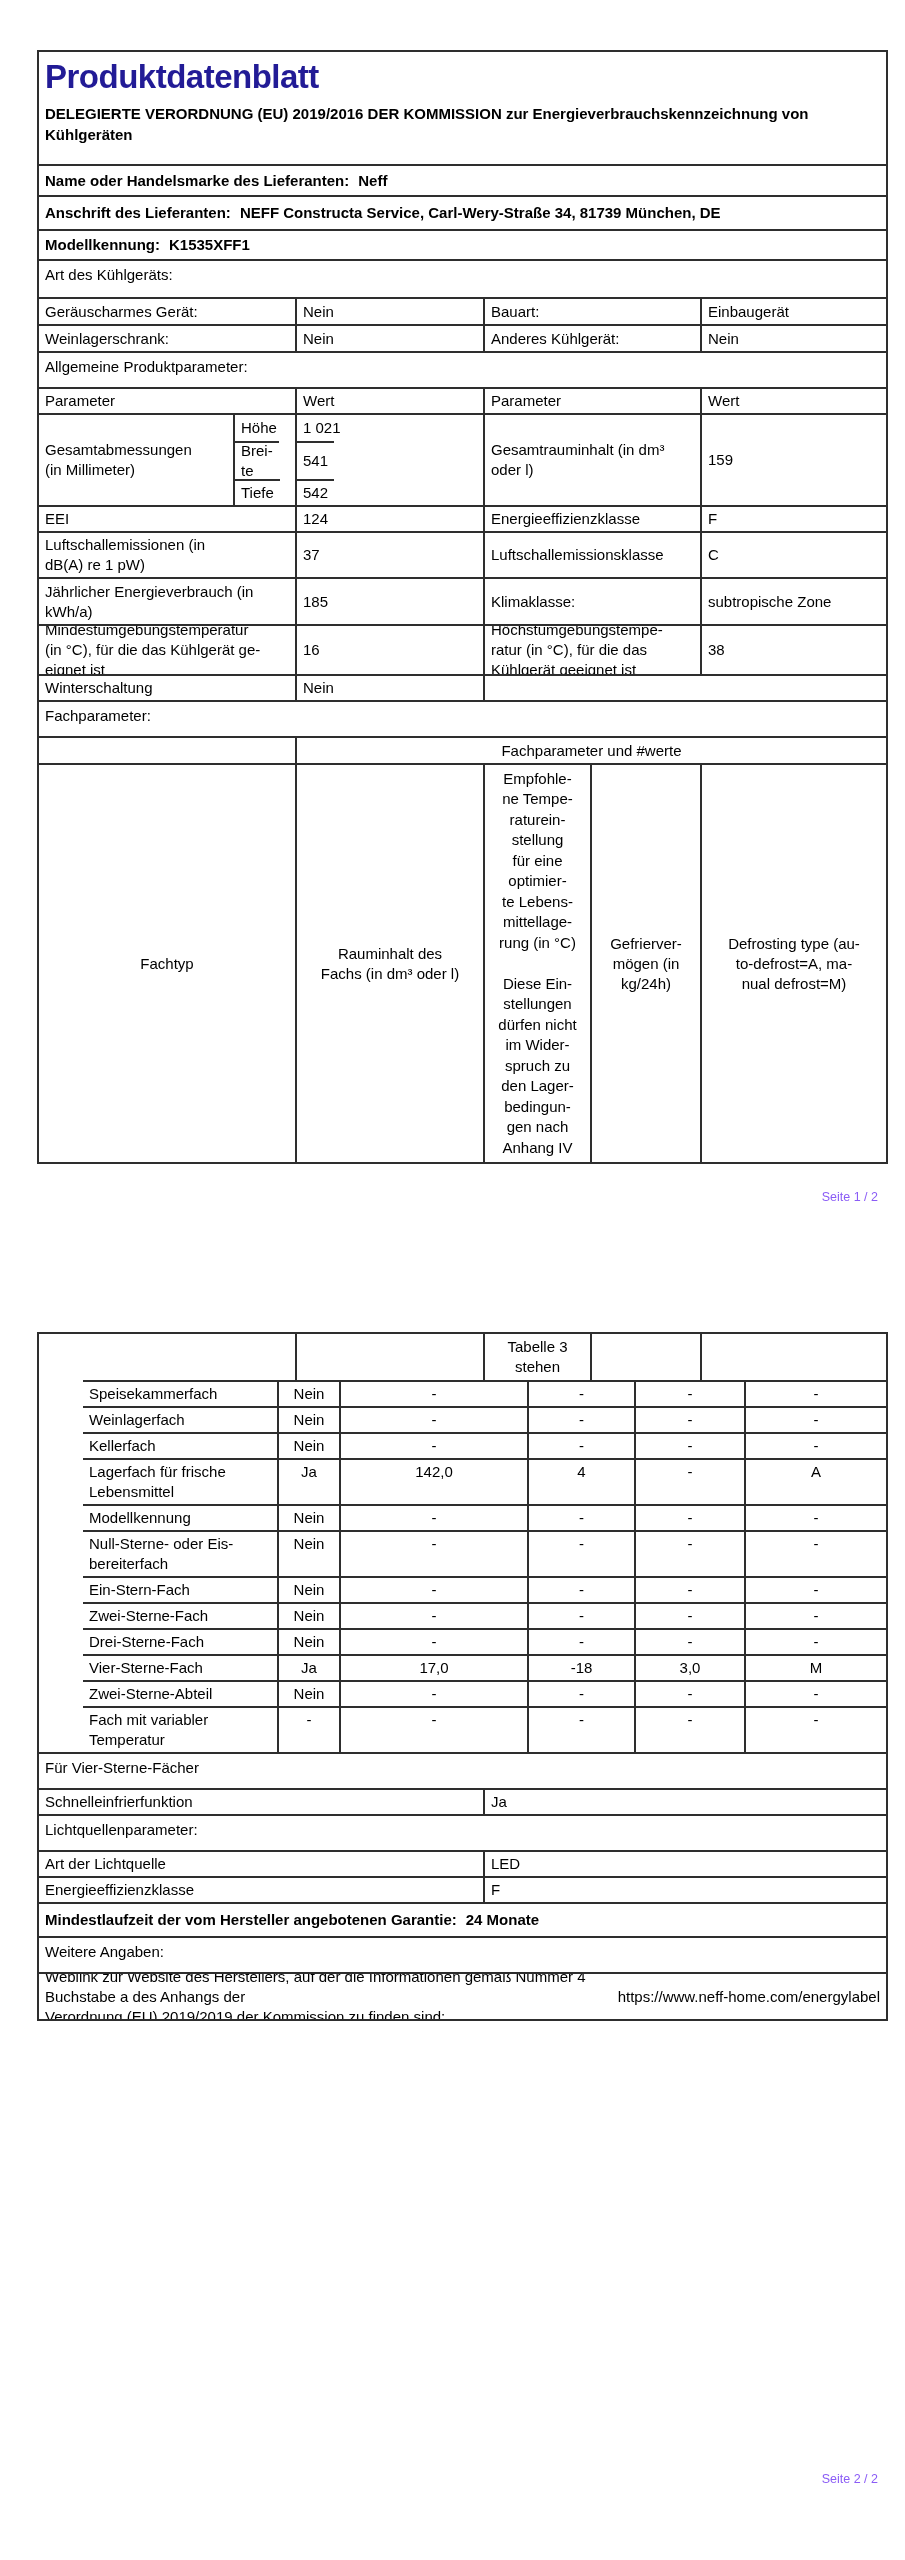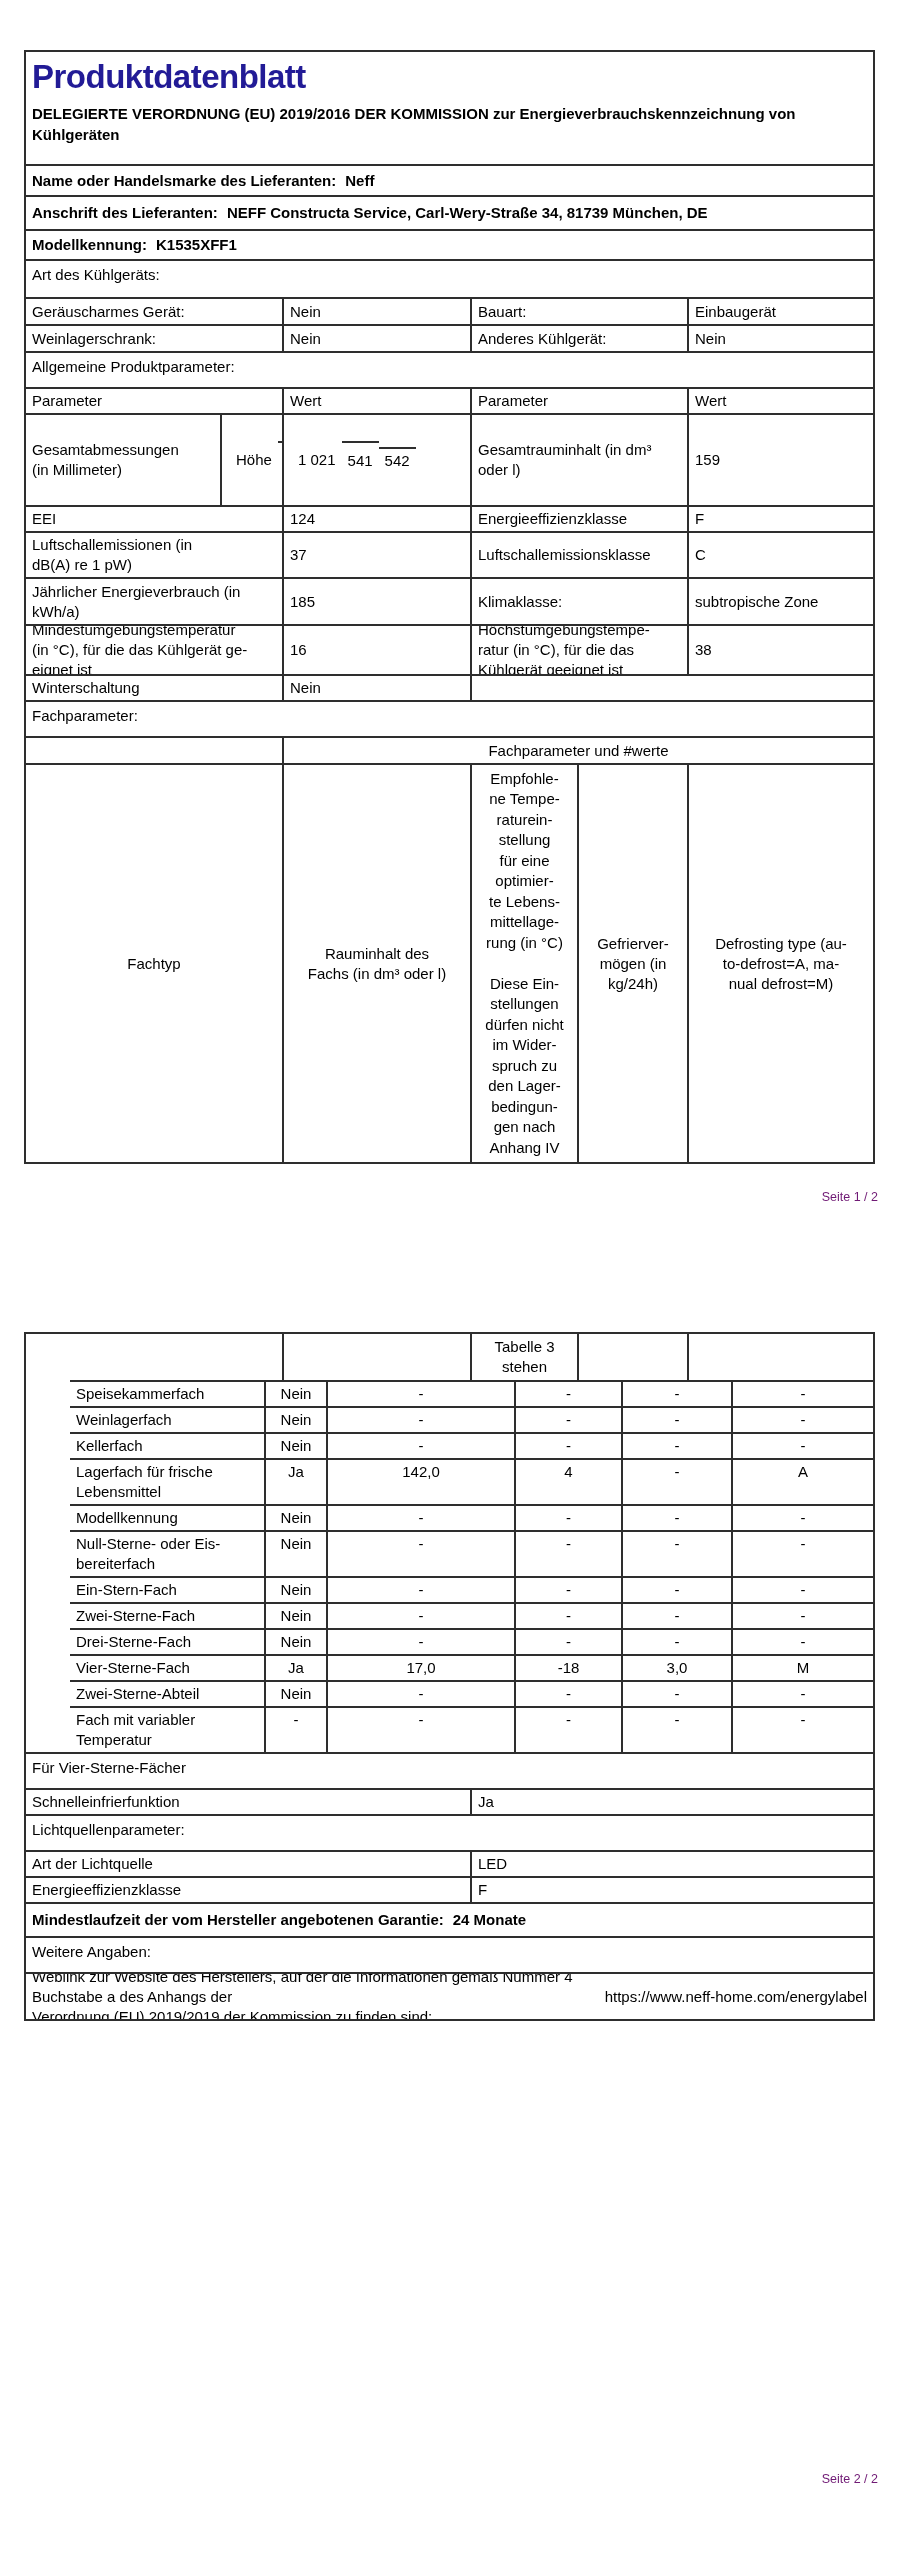--- a/index.html
+++ b/index.html
@@ -2,21 +2,21 @@
 <html><head>
 <meta charset="utf-8">
 <style>
   * { margin:0; padding:0; box-sizing:border-box; }
   html,body { background:#ffffff; }
   body {
     width:905px; height:2560px; position:relative; overflow:hidden;
     font-family:"Liberation Sans", sans-serif; font-size:15px; color:#000;
   }
   .page {
-    position:absolute; left:24px; width:851px;
+    position:absolute; left:37px; width:851px;
     border:2px solid #2e2e2e; background:#fff;
   }
   #page1 { top:50px; }
   #page2-table { top:1332px; }
 
   .row { display:flex; border-top:2px solid #2e2e2e; align-items:center; }
   .row:first-child { border-top:0; }
 
   .cell {
     align-self:stretch; display:flex; align-items:center;
@@ -48,37 +48,37 @@
   .top .cell, .cell.top { align-items:flex-start; padding-top:4px; }
 
   .head-block { display:block; padding:7px 6px 0 6px; }
   .doc-title { font-size:33px; font-weight:bold; color:#221b96; line-height:42px; letter-spacing:-0.5px; }
   .doc-sub { font-weight:bold; line-height:21px; margin-top:5px; white-space:pre-line; }
 
   .inline-lv { white-space:normal; }
   .inline-lv .lab { font-weight:bold; }
   .inline-lv .val { margin-left:9px;font-weight:bold; }
 
-  .stack { flex-direction:row; align-items:center; padding:8px; }
+  .stack { flex-direction:column; align-items:flex-start; padding:0; }
   .sub { display:flex; align-items:center; padding:2px 6px; border-top:2px solid #2e2e2e; white-space:pre-line; line-height:20px; }
   .sub:first-child { border-top:0; }
   .sh26 { height:26px; } .sh38 { height:38px; }
 
   .fp-temp { line-height:20.5px; padding:2px 2px; }
 
   .c-row { min-height:26px;margin-left:44px; }
   .c-row .cell { align-items:flex-start; padding-top:2px; }
 
   .rows-host { display:block; }
   .rows-host .row { border-top:2px solid #2e2e2e; }
 
   .weblink-cell { padding:11px 6px; }
   .url { white-space:nowrap; }
 
-  .footer { position:absolute; right:27px; font-size:12.5px; color:#701a75; }
+  .footer { position:absolute; right:27px; font-size:12.5px; color:#8b5cf6; }
   #footer1 { top:1190px; }
   #footer2 { top:2472px; }
 </style>
 </head>
 <body>
 
 <div class="page" id="page1">
 
   <div class="row h112 top">
     <div class="cell fx head-block"><div class="doc-title">Produktdatenblatt</div><div class="doc-sub">DELEGIERTE VERORDNUNG (EU) 2019/2016 DER KOMMISSION zur Energieverbrauchskennzeichnung von

